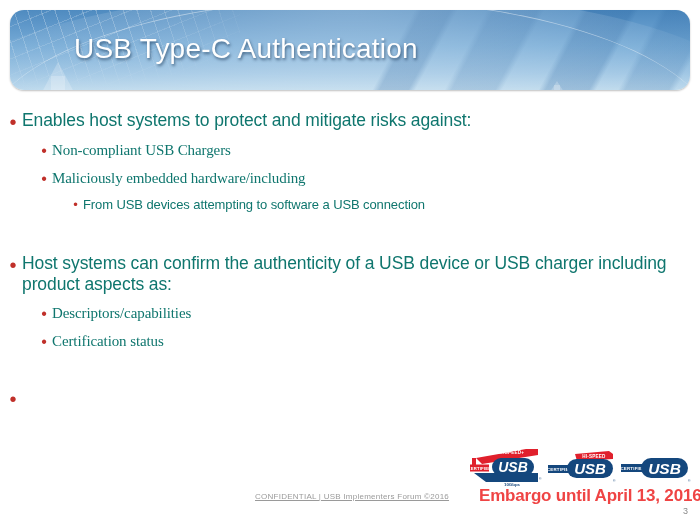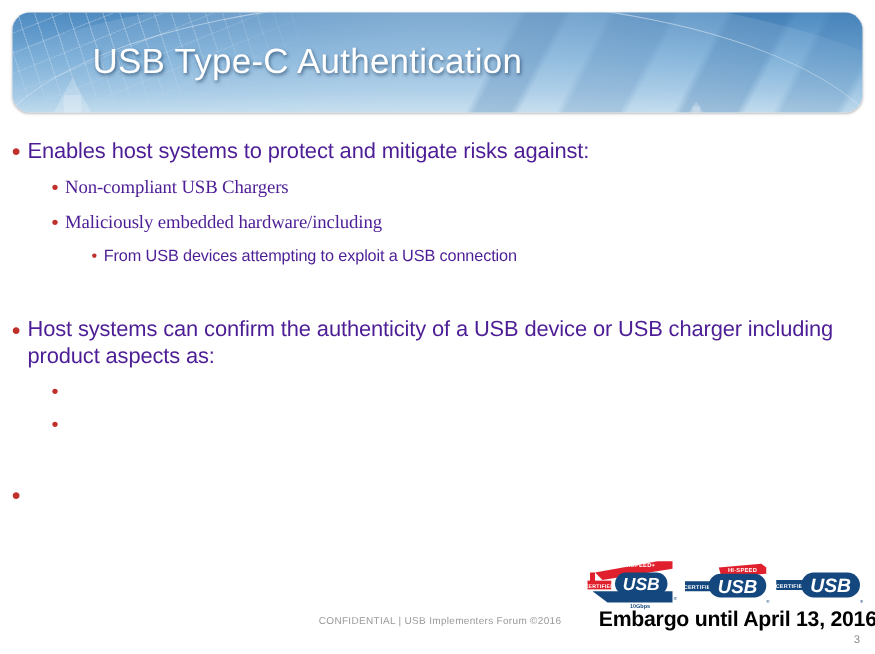--- a/index.html
+++ b/index.html
@@ -99,21 +99,21 @@
     align-items:flex-start;
     color:#000000;
   }
   .dot{
     flex:0 0 auto;
     color:#c0302a;
     line-height:1;
     display:inline-block;
     text-align:center;
   }
-  .btext{ color:#4c1d95; }
+  .btext{ color:#0f766e; }
 
   
   .lvl1{ padding-left:4px; margin-top:14px; }
   .lvl1 .dot{ width:18px; font-size:20px; padding-top:2px; }
   .lvl1 .btext{ font-size:17.5px; line-height:21px; letter-spacing:-0.1px; }
 
   
   .lvl2{ padding-left:36px; margin-top:9px; }
   .lvl2 .dot{ width:16px; font-size:16px; padding-top:2px; }
   .lvl2 .btext{ font-size:15px; line-height:19px; letter-spacing:-0.1px;font-family:Liberation Serif, serif; }
@@ -127,27 +127,28 @@
   .gap-md{ height:22px; }
 
   
   .footer-confidential{
     position:absolute;
     left:255px; top:492px;
     font-size:8px;
     color:#9a9a9a;
     letter-spacing:.25px;
     white-space:nowrap;
+    text-decoration:underline;
   }
   .embargo{
     position:absolute;
     left:479px; top:486px;
     font-size:17px;
     font-weight:bold;
-    color:#000000;
+    color:#ef4444;
     white-space:nowrap;
     letter-spacing:-0.2px;
   }
   .page-num{
     position:absolute;
     left:683px; top:506px;
     font-size:9px;
     color:#8a8a8a;
   }
 
@@ -187,36 +188,38 @@
     <span class="btext">Non-compliant USB Chargers</span>
   </div>
 
   <div class="bullet lvl2">
     <span class="dot">•</span>
     <span class="btext">Maliciously embedded hardware/including</span>
   </div>
 
   <div class="bullet lvl3">
     <span class="dot">•</span>
-    <span class="btext">From USB devices attempting to exploit a USB connection</span>
+    <span class="btext">From USB devices attempting to software a USB connection</span>
   </div>
 
   <div class="gap-lg"></div>
 
   <div class="bullet lvl1">
     <span class="dot">•</span>
     <span class="btext" style="max-width:648px;display:inline-block;">Host systems can confirm the authenticity of a USB device or USB charger including product aspects as:</span>
   </div>
 
   <div class="bullet lvl2">
     <span class="dot">•</span>
-  </div>
-
-  <div class="bullet lvl2">
-    <span class="dot">•</span>
+    <span class="btext">Descriptors/capabilities</span>
+  </div>
+
+  <div class="bullet lvl2">
+    <span class="dot">•</span>
+    <span class="btext">Certification status</span>
   </div>
 
   <div class="gap-md"></div>
 
   <div class="bullet lvl1">
     <span class="dot">•</span>
   </div>
 
 </div>
 

